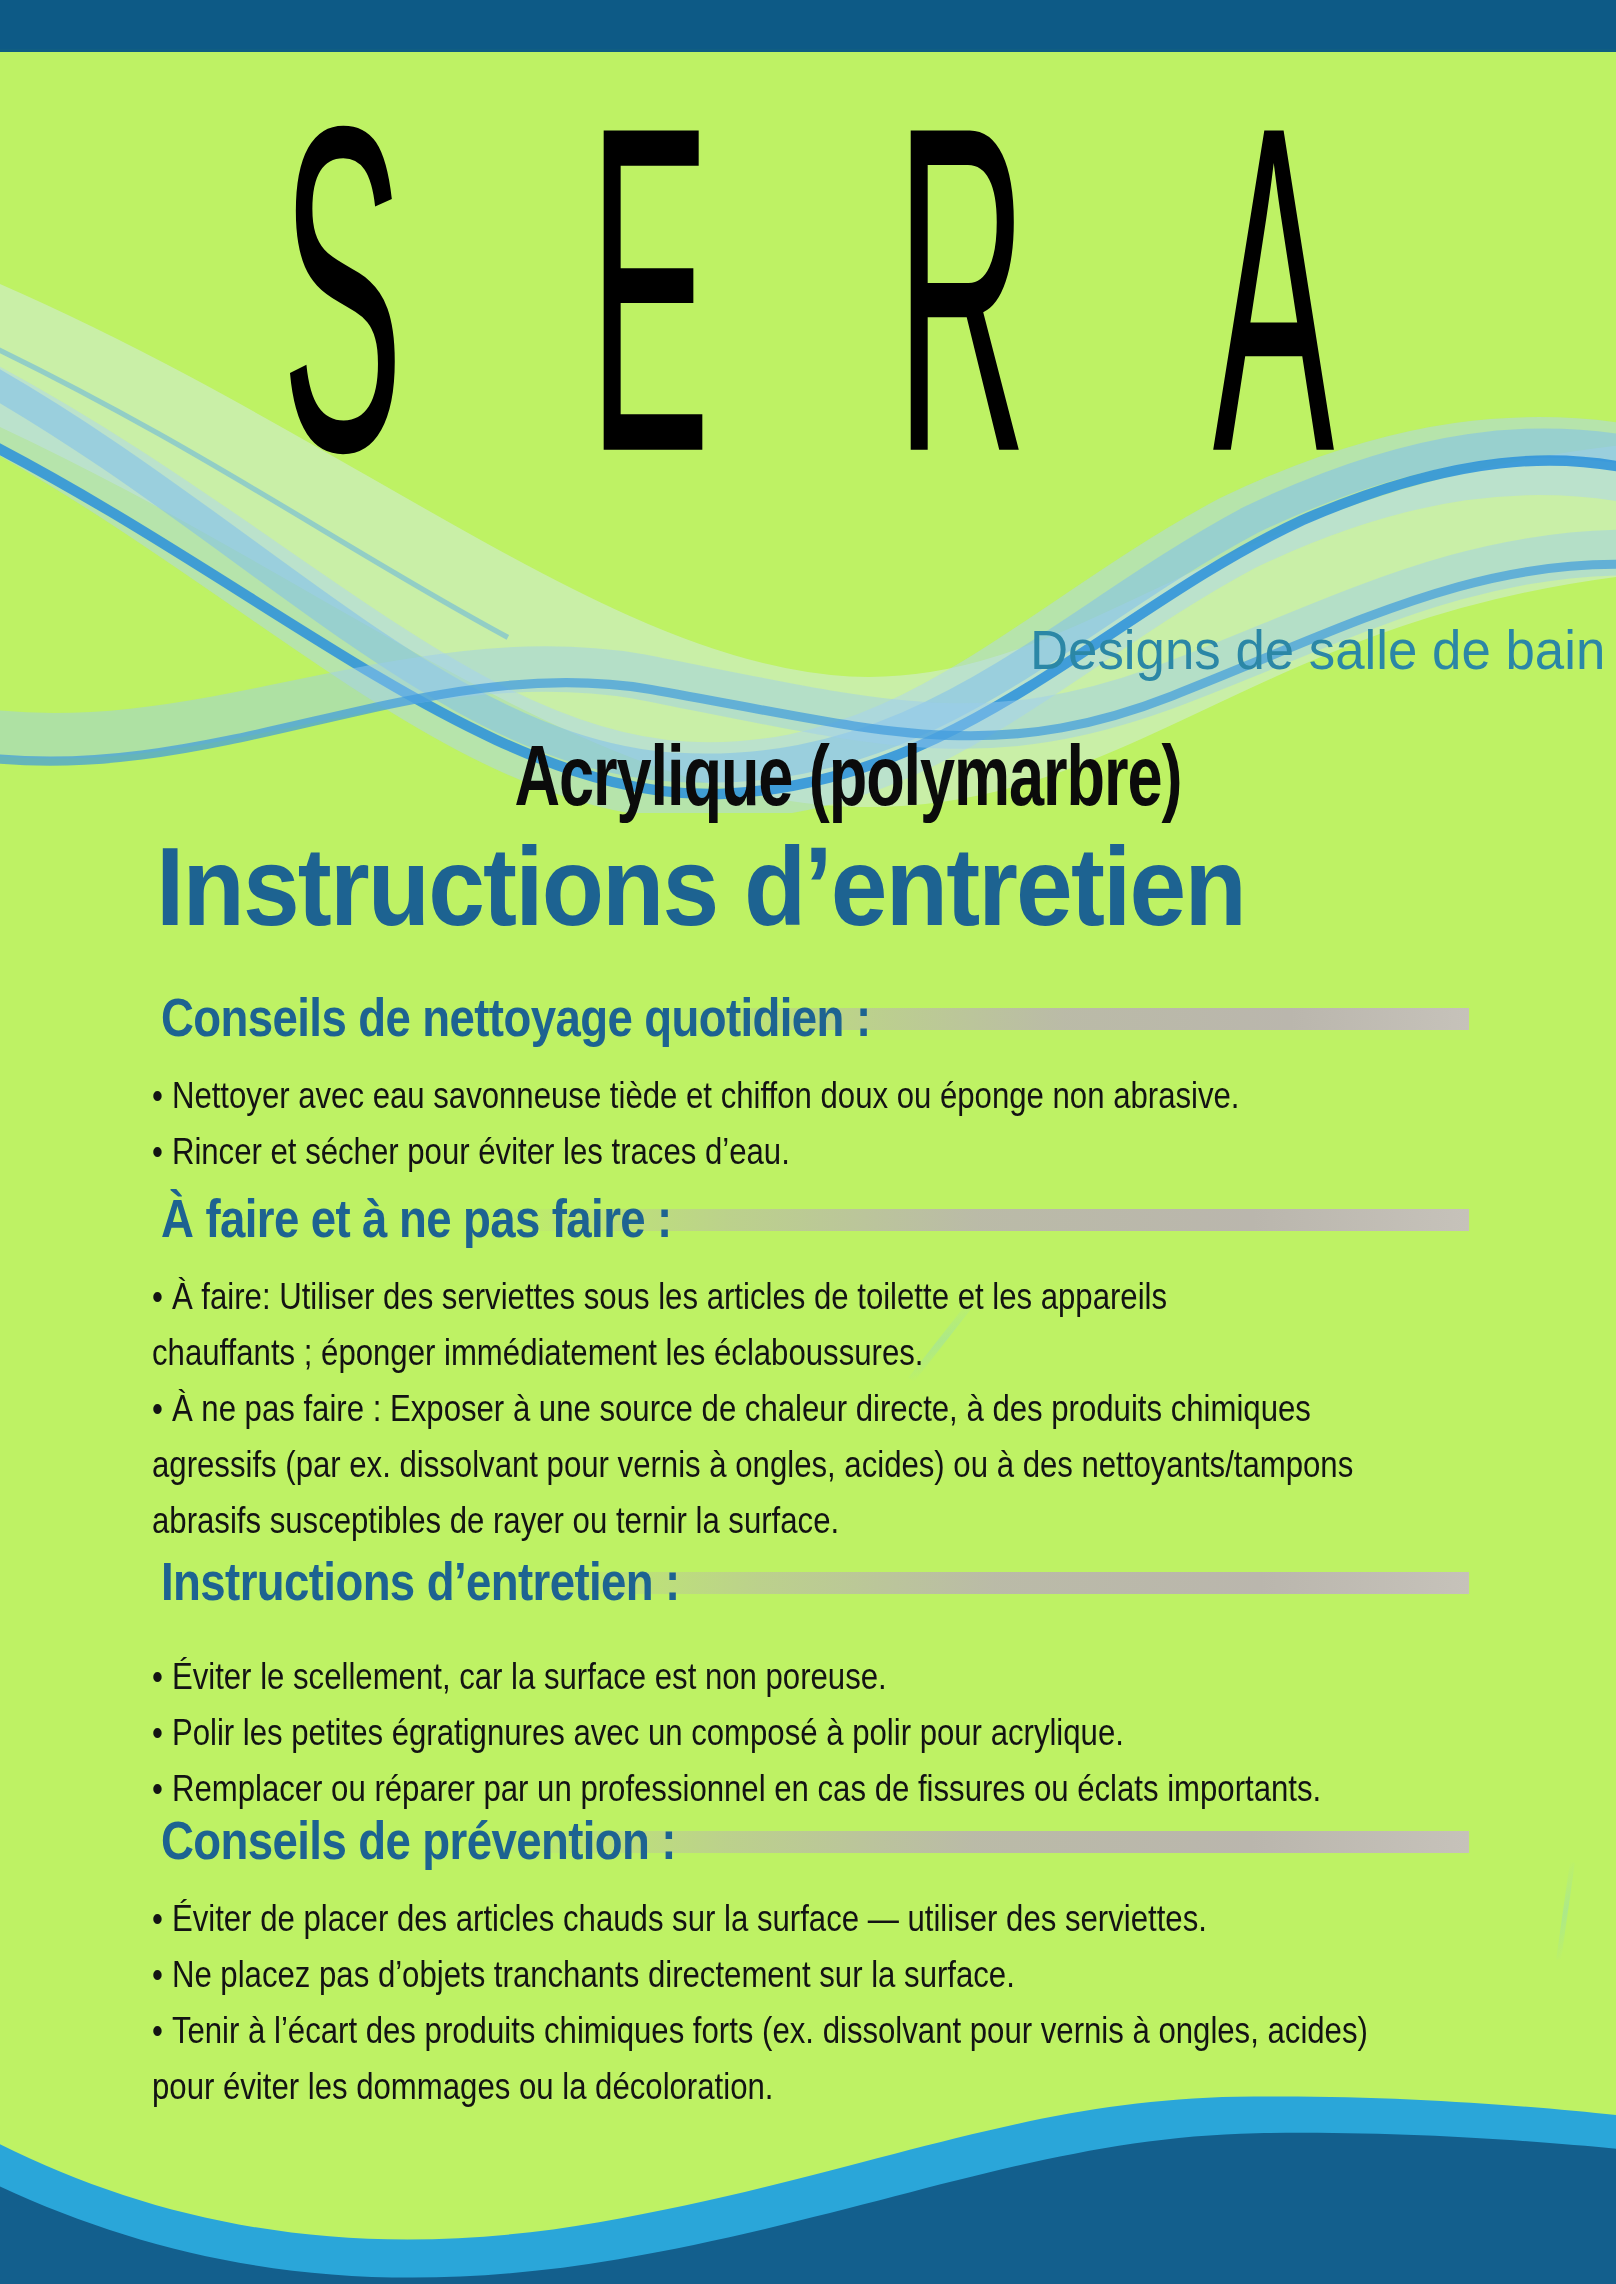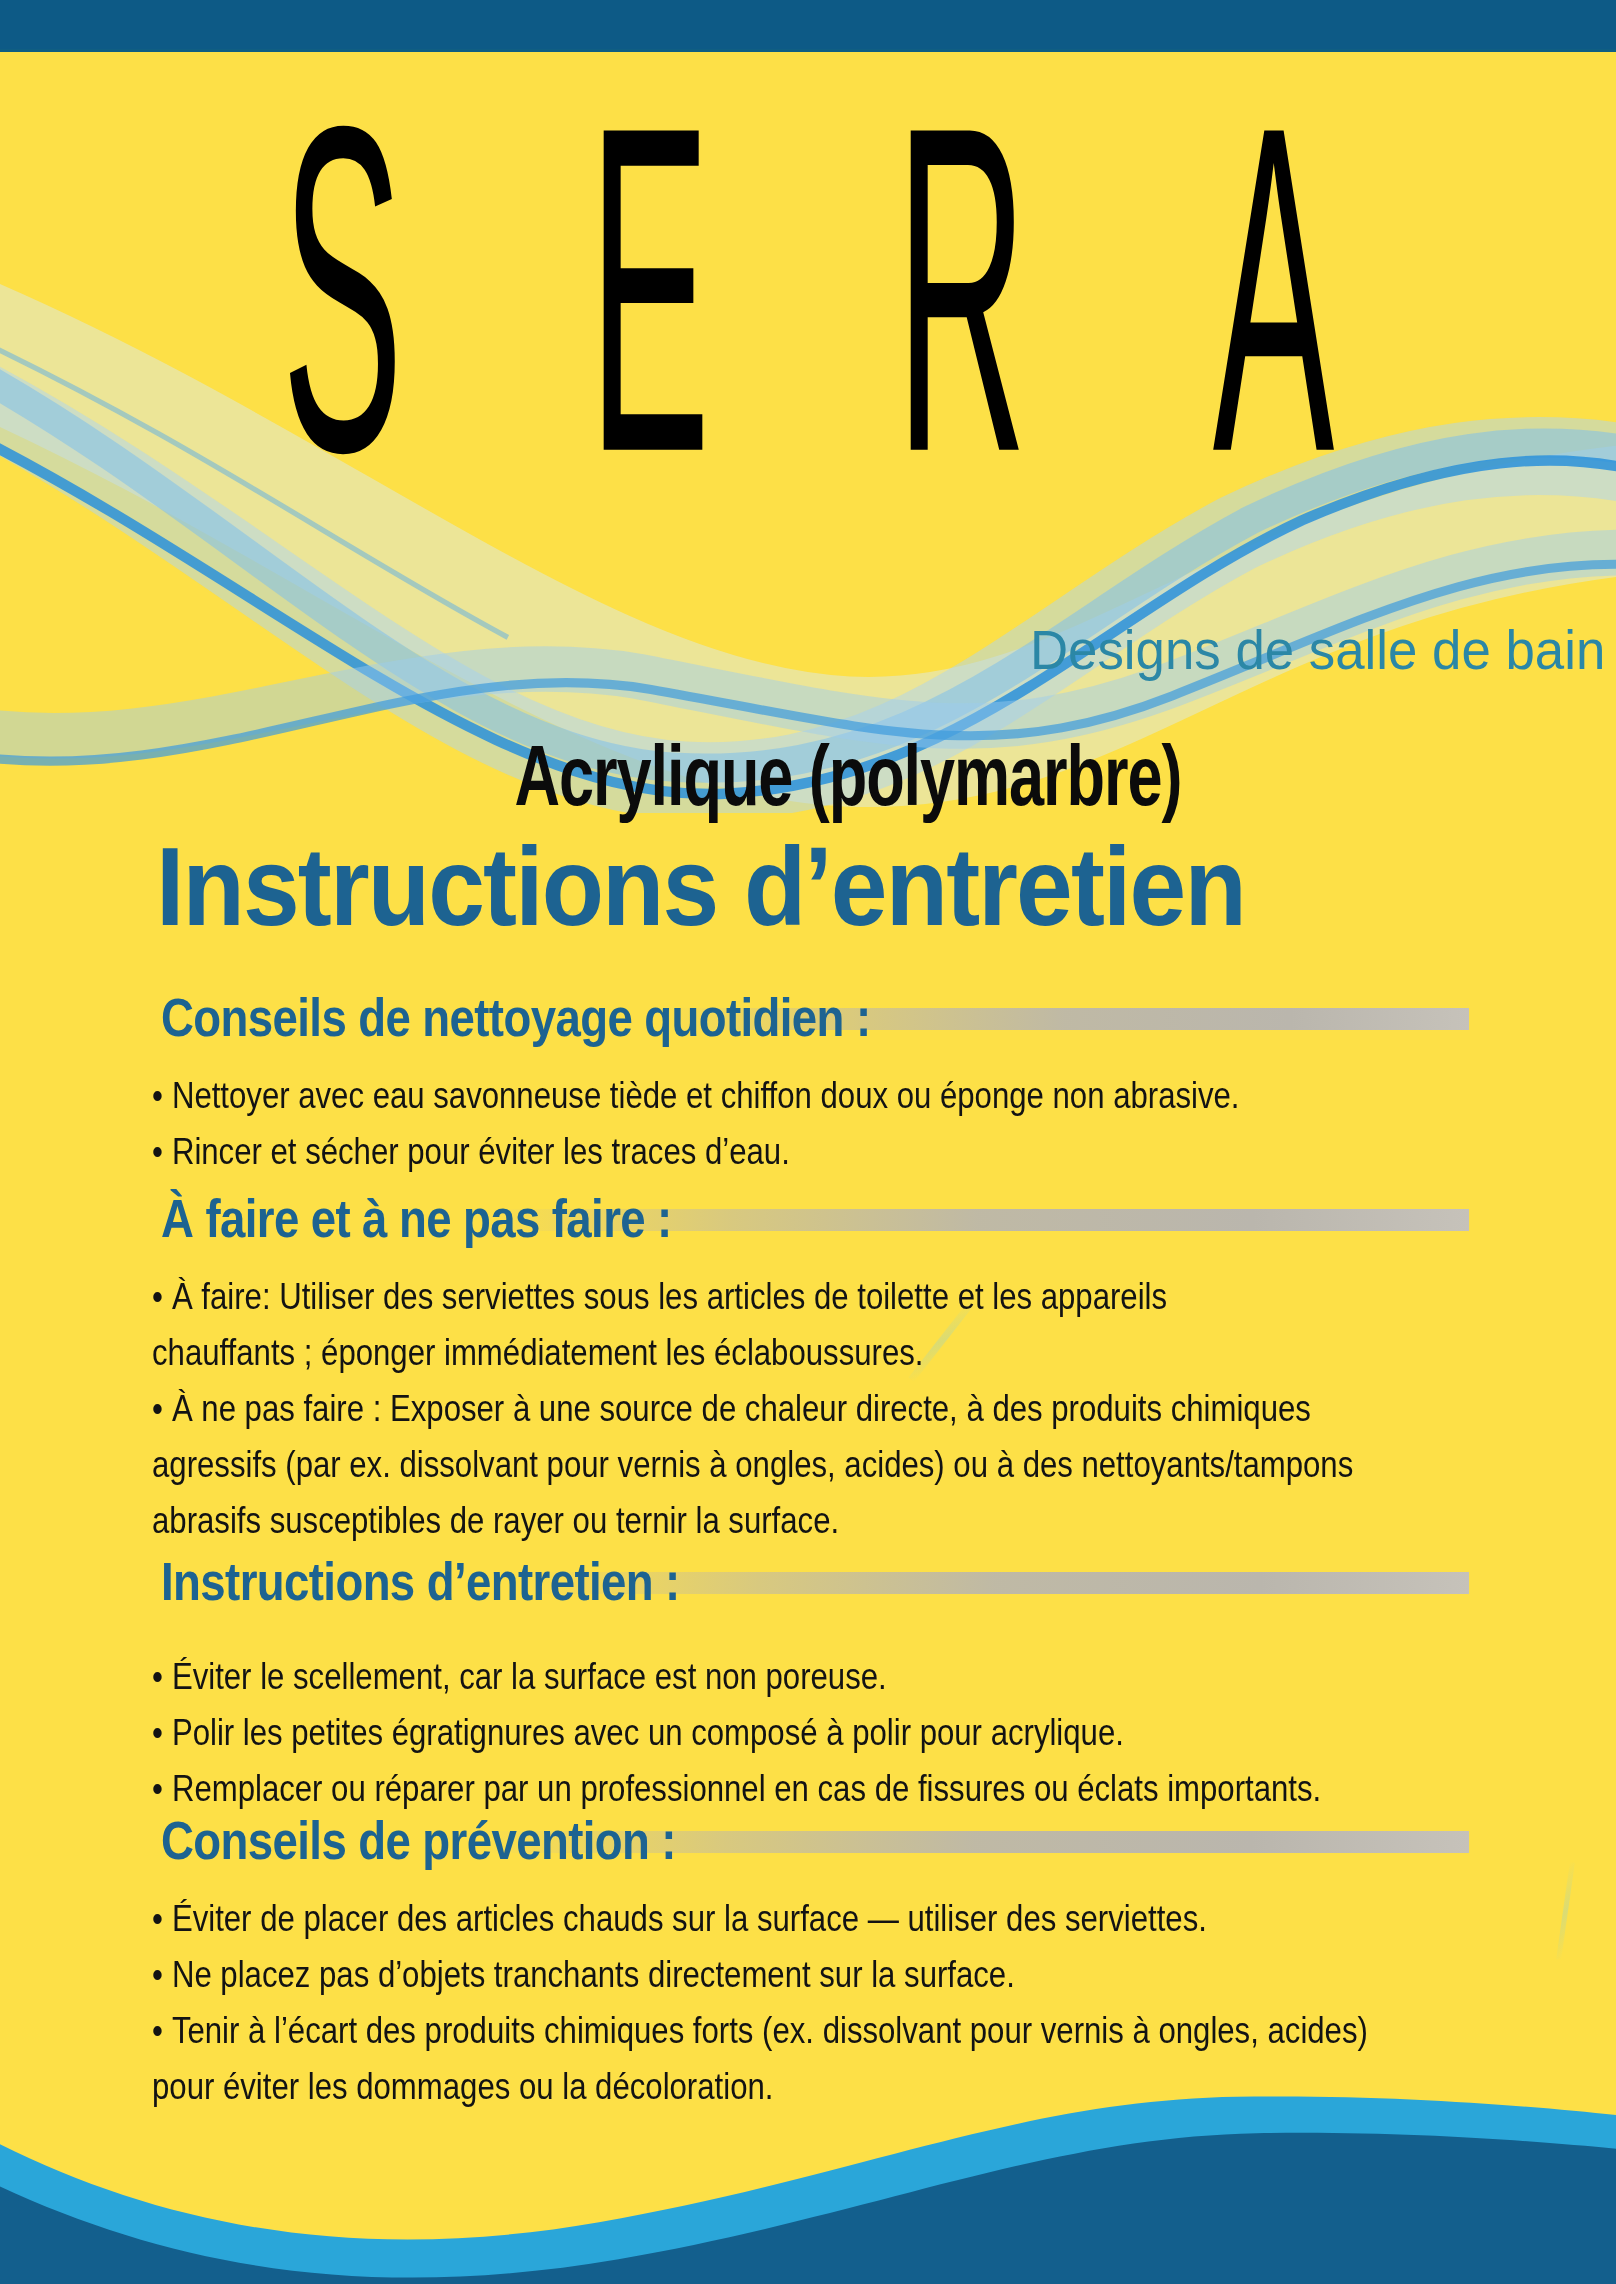--- a/index.html
+++ b/index.html
@@ -1,18 +1,18 @@
 <!DOCTYPE html>
 <html style="font-size:10.4px"><head>
 <meta charset="utf-8">
 <style>
   * { margin:0; padding:0; box-sizing:border-box; }
   html,body { width:1616px; height:2284px; background:#ffffff; overflow:hidden;
               font-family:"Liberation Sans", sans-serif; }
-  .page { position:relative; width:1616px; height:2284px; background:#fde047; overflow:hidden; }
+  .page { position:relative; width:1616px; height:2284px; background:#bef264; overflow:hidden; }
 
   
   .topbar { position:absolute; left:0; top:0; width:1616px; height:52px;
             background:#0d5a86; border-bottom:3.3px solid #0f5e82; }
 
   
   .sera { position:absolute; left:0; top:57px; width:1616px; text-align:center;
           font-size:182px; line-height:1; color:#000; font-weight:400;
           letter-spacing:1.02em; padding-left:1.02em; white-space:nowrap;
           transform:scaleY(2.55); transform-origin:center top; }

